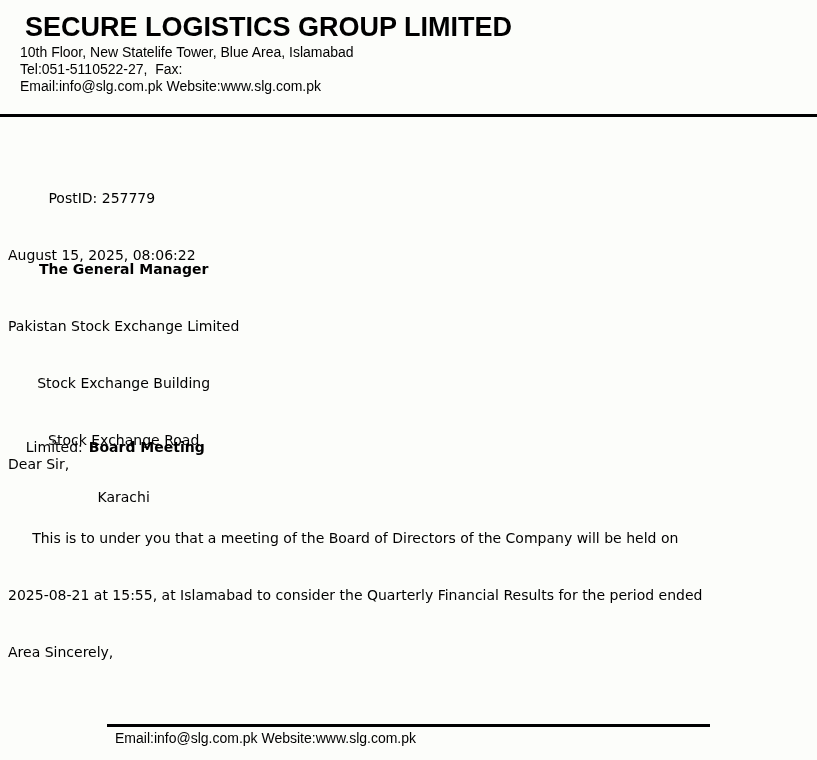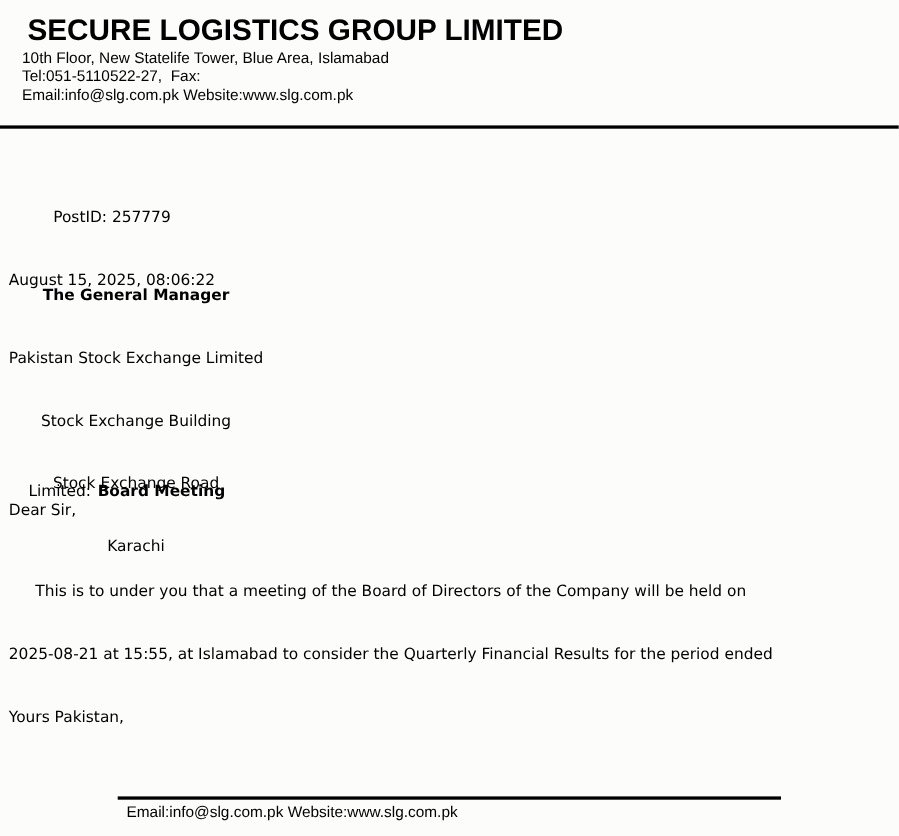--- a/index.html
+++ b/index.html
@@ -117,18 +117,18 @@
   </div>
 
   <div class="salutation dv">Dear Sir,</div>
 
   <div class="para1 dv">
     <div>This is to under you that a meeting of the Board of Directors of the Company will be held on</div>
     <div>2025-08-21 at 15:55, at Islamabad to consider the Quarterly Financial Results for the period ended</div>
   </div>
 
 
-  <div class="closing dv">Yours Pakistan,</div>
+  <div class="closing dv">Area Sincerely,</div>
 
   <div class="footer-divider"></div>
   <div class="footer-contact">Email:info@slg.com.pk Website:www.slg.com.pk</div>
 
 </div>
 
 </body></html>

